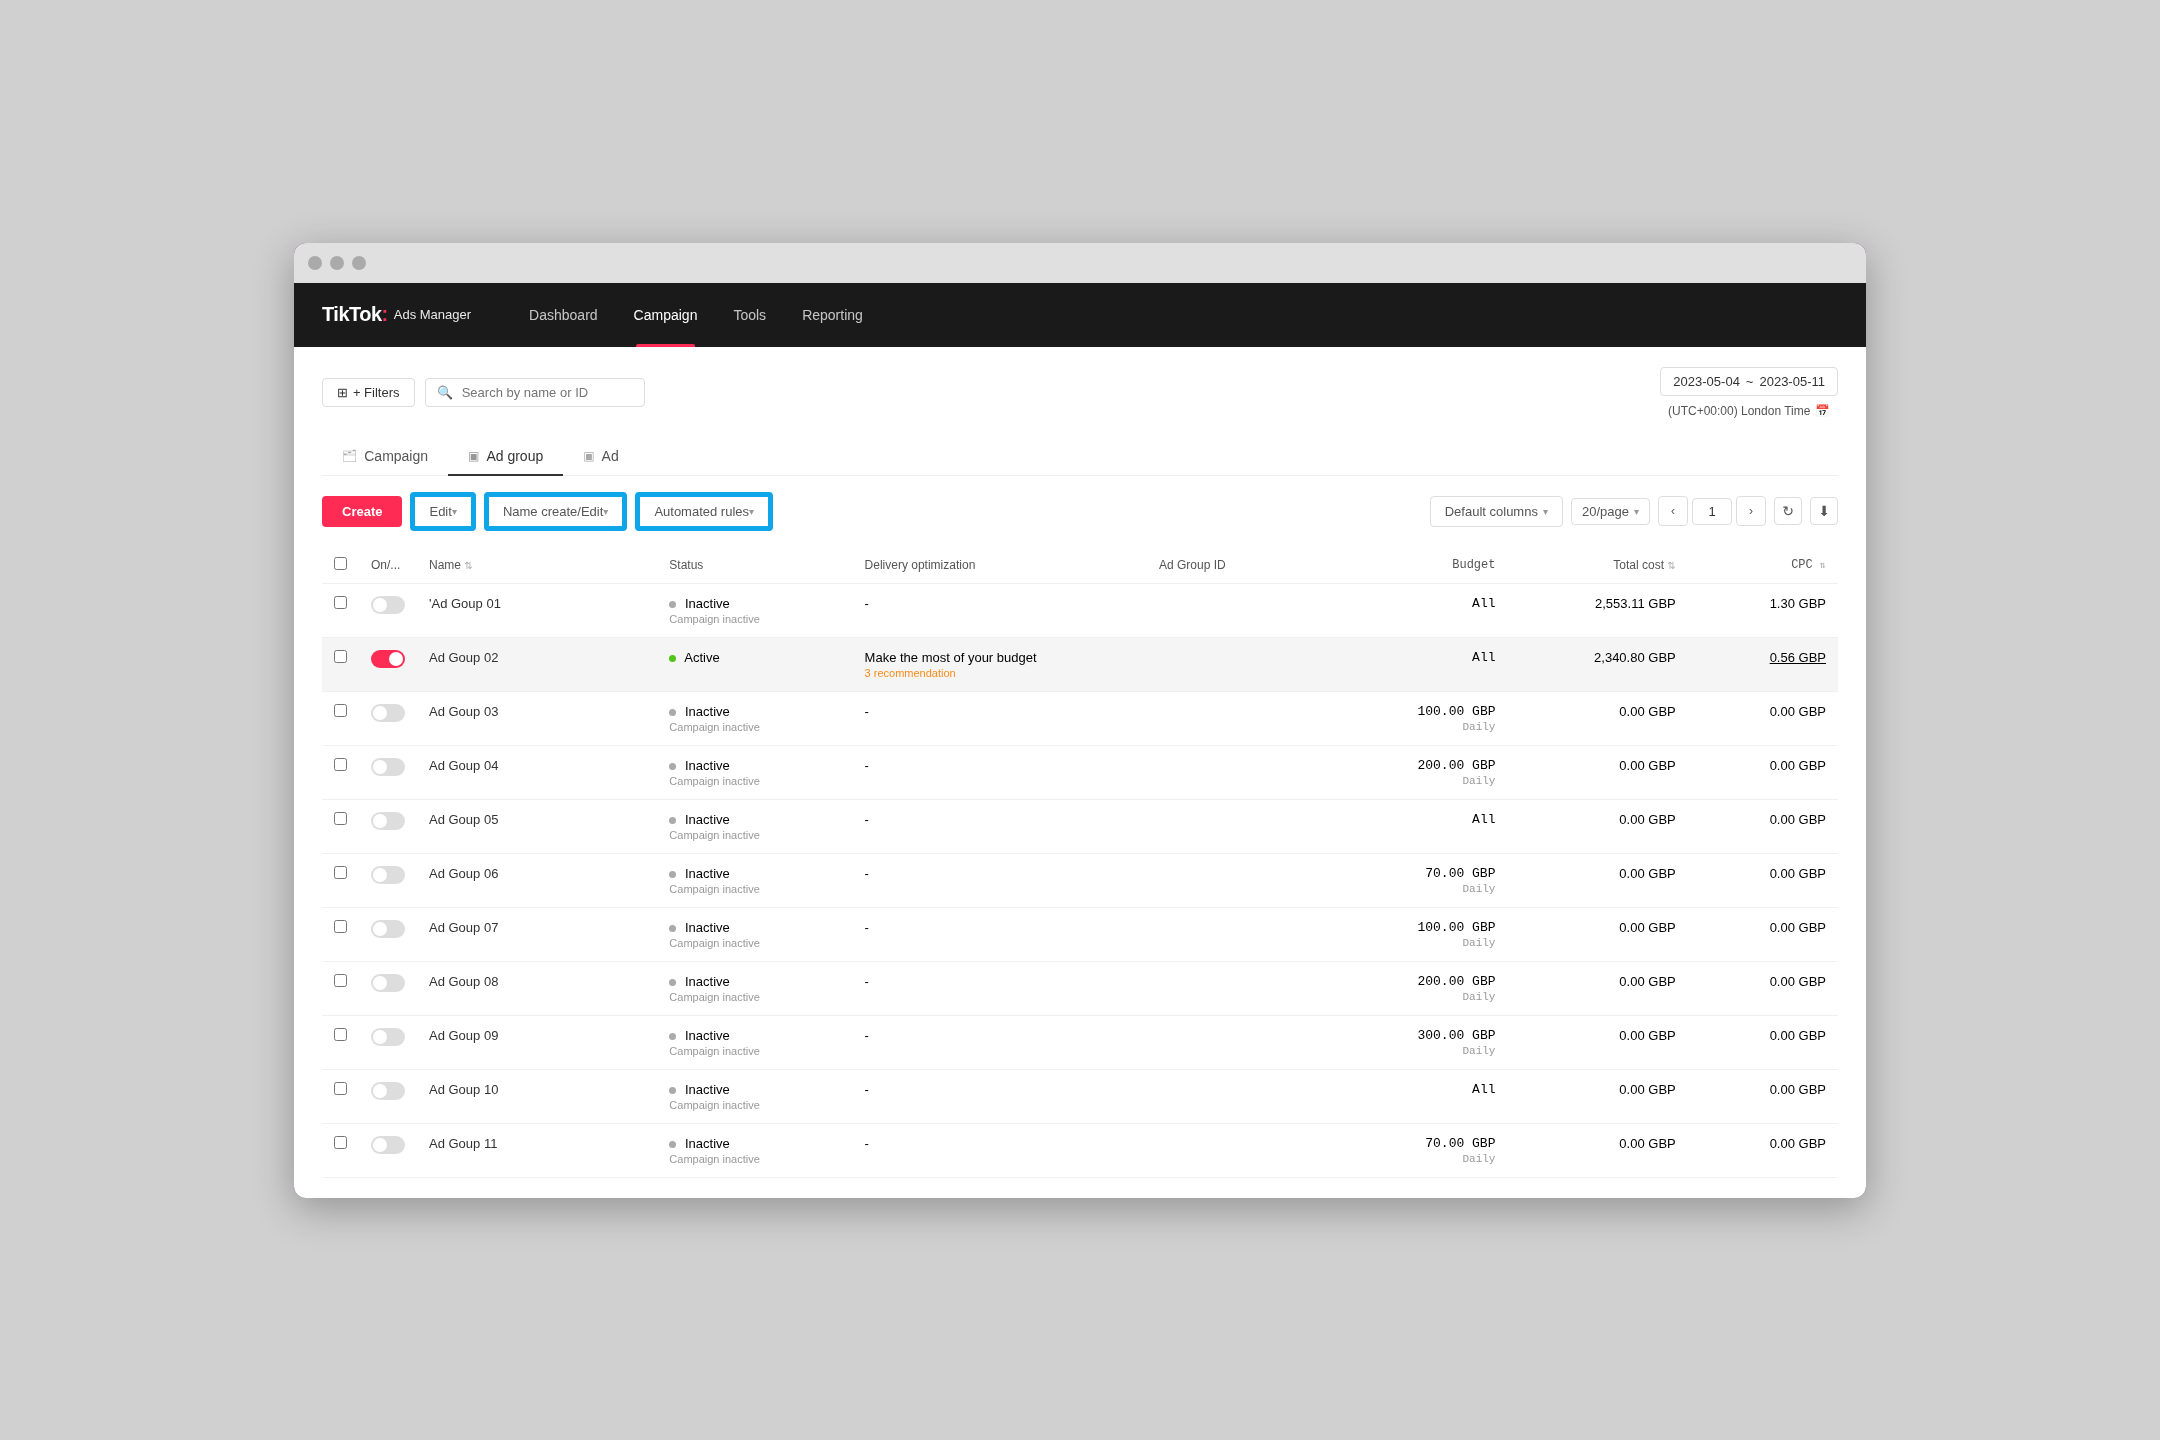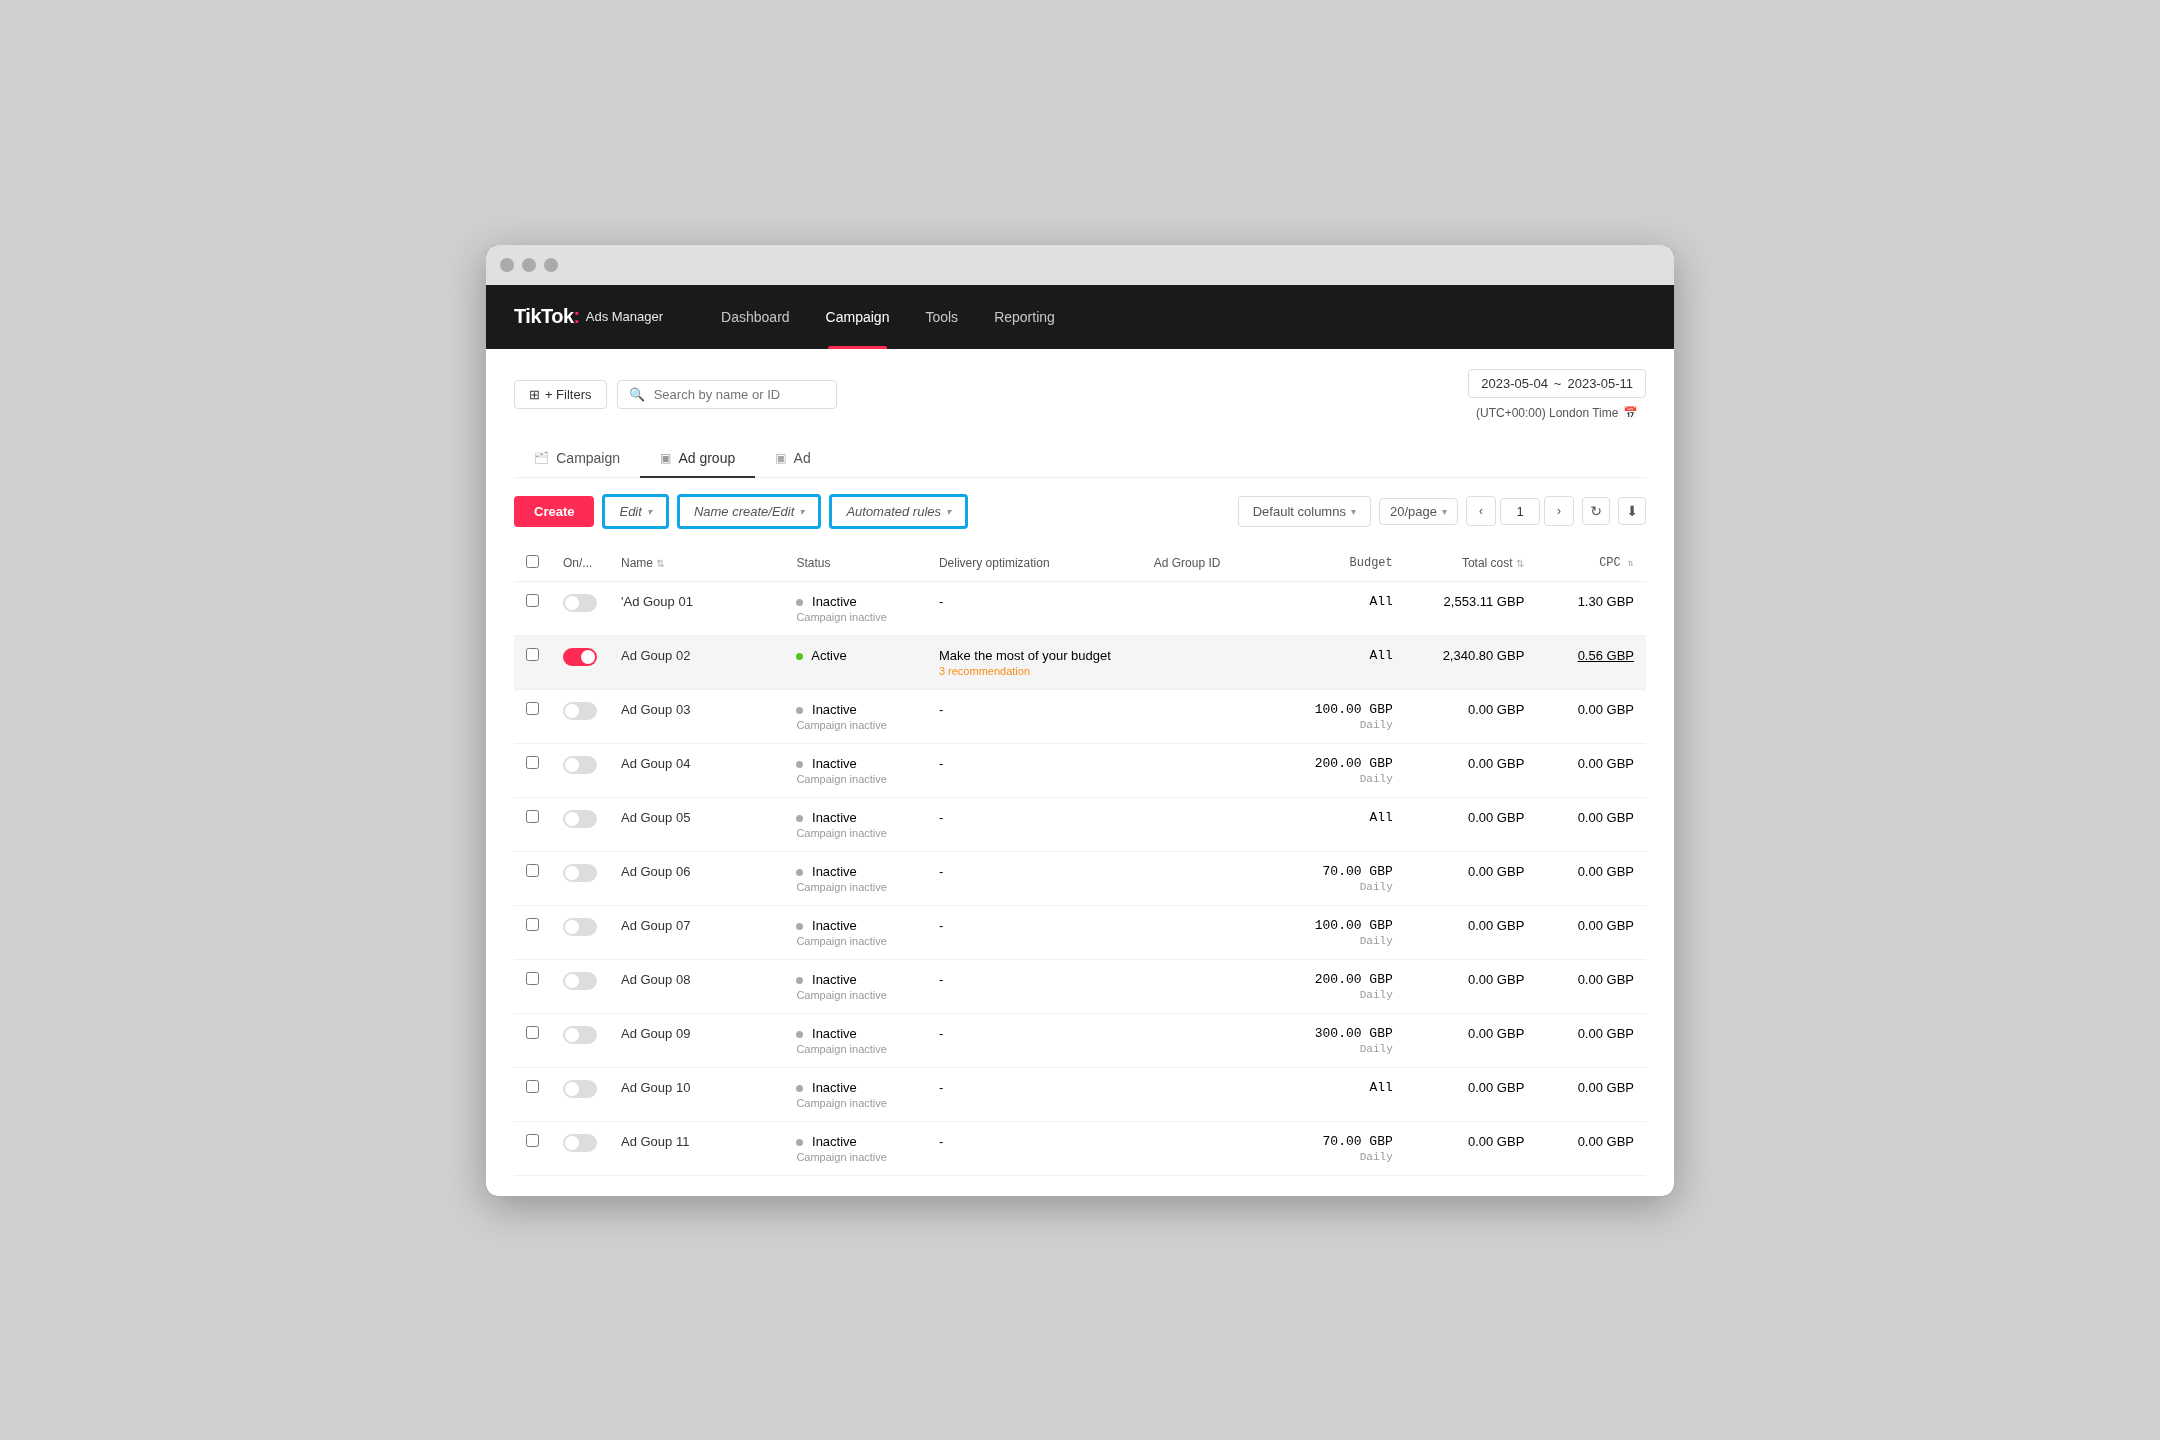--- a/index.html
+++ b/index.html
@@ -8,21 +8,21 @@
       font-family: -apple-system, BlinkMacSystemFont, 'Segoe UI', sans-serif;
       display: flex;
       justify-content: center;
       align-items: center;
       min-height: 100vh;
       padding: 20px;
     }
     .window {
       background: #701a75;
       border-radius: 12px;
-      width: 1188px;
+      width: 1572px;
       min-height: 900px;
       box-shadow: 0 10px 40px rgba(0,0,0,0.3);
       overflow: hidden;
     }
     .titlebar {
       background: #e0e0e0;
       height: 40px;
       display: flex;
       align-items: center;
       padding: 0 14px;
@@ -196,29 +196,27 @@
       border: none;
       border-radius: 4px;
       padding: 8px 20px;
       font-size: 13px;
       font-weight: 600;
       cursor: pointer;
     }
     .btn-edit {
       display: flex;
       align-items: center;
-      gap: 5px;
-      border: 3px solid #0ea5e9;
+      border: 5px solid #0ea5e9;
       background: #fff;
       padding: 7px 14px;
       border-radius: 4px;
       font-size: 13px;
       cursor: pointer;
       color: #555;
-      font-style: italic;
     }
     .toolbar-right {
       margin-left: auto;
       display: flex;
       align-items: center;
       gap: 8px;
     }
     .btn-columns {
       display: flex;
       align-items: center;

